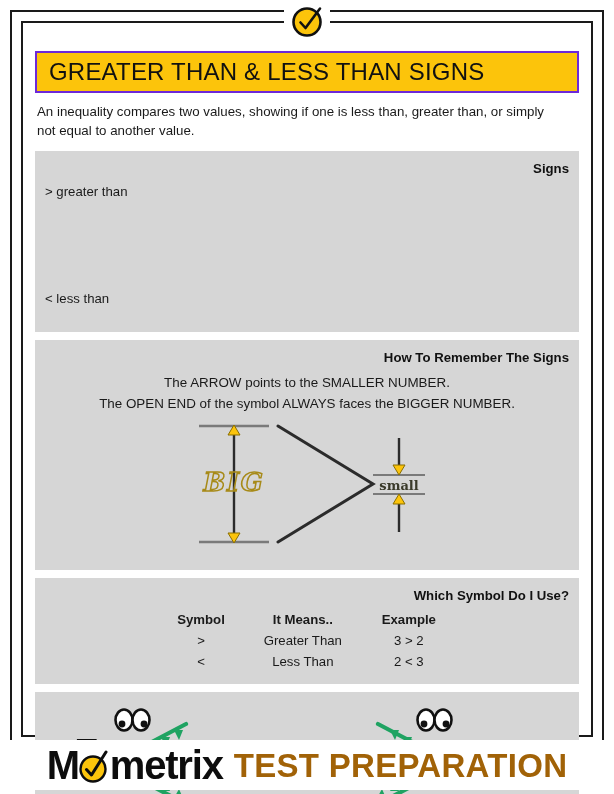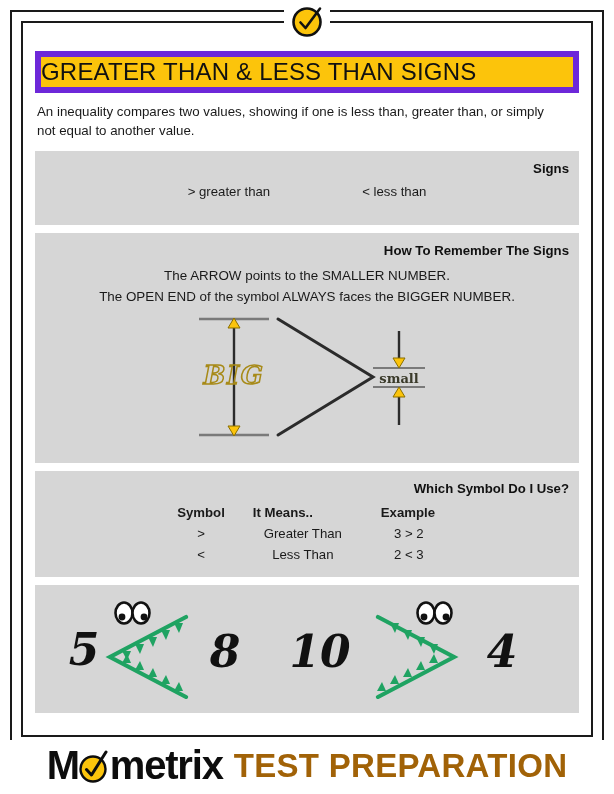--- a/index.html
+++ b/index.html
@@ -44,24 +44,25 @@
     width: 46px; height: 36px;
     z-index: 5;
     background: #ffffff;
     display: flex; align-items: center; justify-content: center;
   }
   .top-badge svg { display: block; overflow: visible; }
 
   
   .title-bar {
     background: #fcc40b;
-    border: 6px solid #6d28d9;
+    border: 2px solid #6d28d9;
     height: 42px;
     display: flex;
     align-items: center;
+    padding-left: 12px;
     margin-top: 16px;
     text-align: center;
   }
   .title-bar .title-text {
     font-size: 24px;
     letter-spacing: 0.2px;
     color: #111111;
     font-weight: 400;
     white-space: nowrap;
   }
@@ -90,20 +91,21 @@
   }
 
   
   .signs-row {
     display: flex;
     justify-content: center;
     gap: 92px;
     font-size: 13.2px;
     color: #1a1a1a;
     padding-bottom: 14px;
+    flex-direction: column;
   }
 
   
   .remember-lines {
     text-align: center;
     font-size: 13.4px;
     line-height: 1.55;
     color: #1a1a1a;
     margin-bottom: 4px;
   }
@@ -117,21 +119,21 @@
   
   .sym-table {
     margin: 0 auto;
     border-collapse: collapse;
     font-size: 13.2px;
     color: #1a1a1a;
   }
   .sym-table th {
     font-weight: bold;
     padding: 1px 14px 3px 14px;
-    text-align: left;
+    text-align: center;
     font-size: 13.2px;
   }
   .sym-table td {
     padding: 3px 14px;
     text-align: center;
     font-weight: 400;
   }
   .sym-table td.col-sym { width: 74px; }
   .sym-table td.col-mean { width: 128px; }
   .sym-table td.col-ex { width: 84px; text-align: center; }

